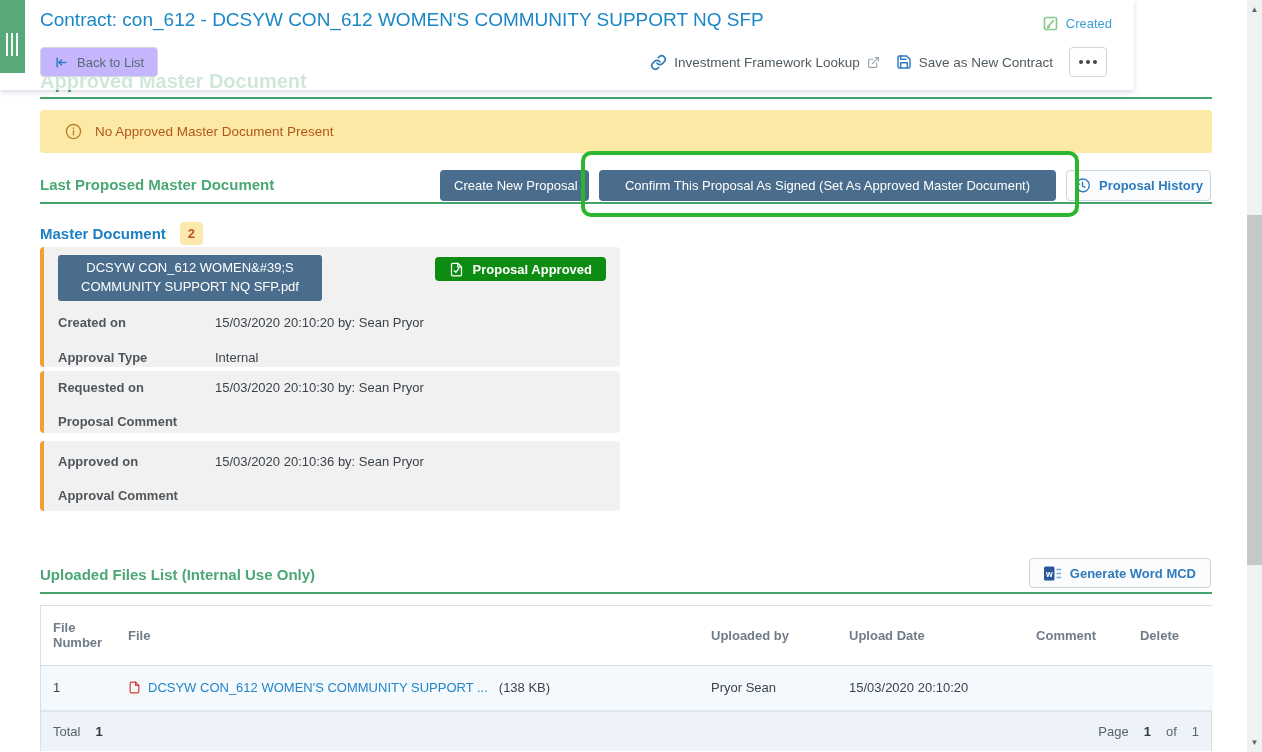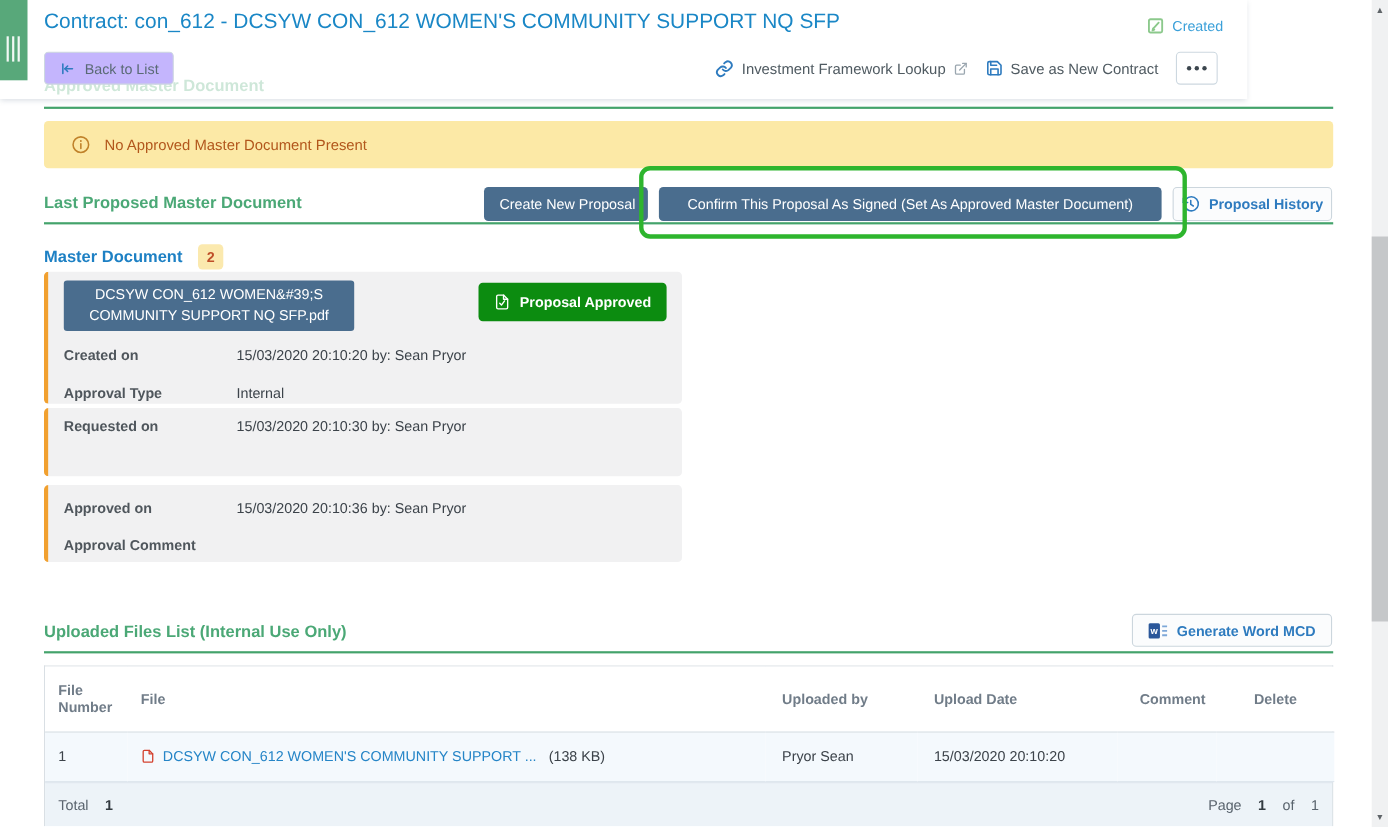--- a/index.html
+++ b/index.html
@@ -11,21 +11,21 @@
     color: #3c434a;
     overflow: hidden;
     font-size: 13px;
   }
   
   .nav-strip { position:absolute; left:0; top:0; width:25px; height:73px; background:#58a87a; z-index:40; cursor:pointer; }
   .grip { position:absolute; left:6px; top:33px; display:flex; gap:3px; }
   .grip span { width:2px; height:23px; background:rgba(255,255,255,.92); }
 
   
-  .hidden-heading { position:absolute; left:40px; top:70px; font-size:15px; font-weight:bold; color:#44a36b; z-index:1; }
+  .hidden-heading { position:absolute; left:40px; top:70px; font-size:20px; font-weight:bold; color:#44a36b; z-index:1; }
   .rule { position:absolute; left:40px; width:1172px; height:2px; background:#44a36b; z-index:1; }
   .rule.approved { top:97px; }
   .rule.proposal { top:202px; }
   .rule.files { top:592px; }
 
   
   .app-header { position:absolute; left:0; top:0; width:1134px; height:90px; background:rgba(255,255,255,.74); z-index:20; box-shadow:0 2px 5px rgba(110,130,150,.28); }
   .contract-title { position:absolute; left:40px; top:9px; font-size:19px; color:#1a87c6; white-space:nowrap; }
   .status-created { position:absolute; right:22px; top:15px; display:flex; align-items:center; gap:7px; font-size:13px; color:#3ba0d9; cursor:default; }
   .btn-back { position:absolute; left:40px; top:47px; height:30px; background:#c4b5fd; border:1px solid #cdd8e0; border-radius:4px; display:flex; align-items:center; gap:8px; padding:0 13px; font-size:13px; color:#5a6a75; cursor:pointer; }
@@ -53,21 +53,21 @@
 
   
   #master-heading { position:absolute; left:40px; top:222px; font-size:15px; font-weight:bold; color:#1d80c4; display:flex; align-items:center; gap:14px; }
   .count-badge { background:#fbe9ae; color:#bf4e28; font-size:13px; font-weight:bold; padding:4px 8px; border-radius:4px; }
   .card { position:absolute; left:40px; width:580px; background:#f1f1f2; border-left:4px solid #f1a02f; border-radius:4px; padding:8px 14px; }
   #card-1 { top:247px; height:120px; }
   #card-2 { top:371px; height:62px; padding-top:9px; }
   #card-3 { top:441px; height:70px; padding-top:13px; }
   .card-top { display:flex; justify-content:space-between; align-items:flex-start; }
   .file-btn { width:264px; background:#4a6d8e; color:#fff; border:none; border-radius:3px; font-size:13px; font-family:inherit; text-align:center; padding:4px 10px; line-height:1.45; cursor:pointer; }
-  .approved-badge { background:#0c8c10; color:#fff; font-weight:bold; font-size:13px; border-radius:4px; height:35px; margin-top:2px; display:flex; align-items:center; gap:9px; padding:0 14px; }
+  .approved-badge { background:#0c8c10; color:#fff; font-weight:bold; font-size:13px; border-radius:4px; height:24px; margin-top:2px; display:flex; align-items:center; gap:9px; padding:0 14px; }
   .frow { display:flex; align-items:baseline; }
   #card-1 .frow.r1 { margin-top:14px; }
   #card-1 .frow.r2 { margin-top:20px; }
   #card-2 .frow.r2, #card-3 .frow.r2 { margin-top:19px; }
   .flabel { width:157px; flex:none; font-weight:bold; color:#4f565c; }
   .fvalue { color:#3c434a; }
 
   
   .files-buttons { position:absolute; top:558px; right:51px; display:flex; gap:11px; }
   .files-buttons .btn-light { height:30px; padding:0 14px; }
@@ -206,20 +206,24 @@
   <div class="frow r2">
     <span class="flabel">Approval Type</span>
     <span class="fvalue">Internal</span>
   </div>
 </div>
 
 <div class="card" id="card-2">
   <div class="frow">
     <span class="flabel">Requested on</span>
     <span class="fvalue">15/03/2020 20:10:30 by: Sean Pryor</span>
+  </div>
+  <div class="frow r2">
+    <span class="flabel">Proposal Comment</span>
+    <span class="fvalue"></span>
   </div>
 </div>
 
 <div class="card" id="card-3">
   <div class="frow">
     <span class="flabel">Approved on</span>
     <span class="fvalue">15/03/2020 20:10:36 by: Sean Pryor</span>
   </div>
   <div class="frow r2">
     <span class="flabel">Approval Comment</span>

